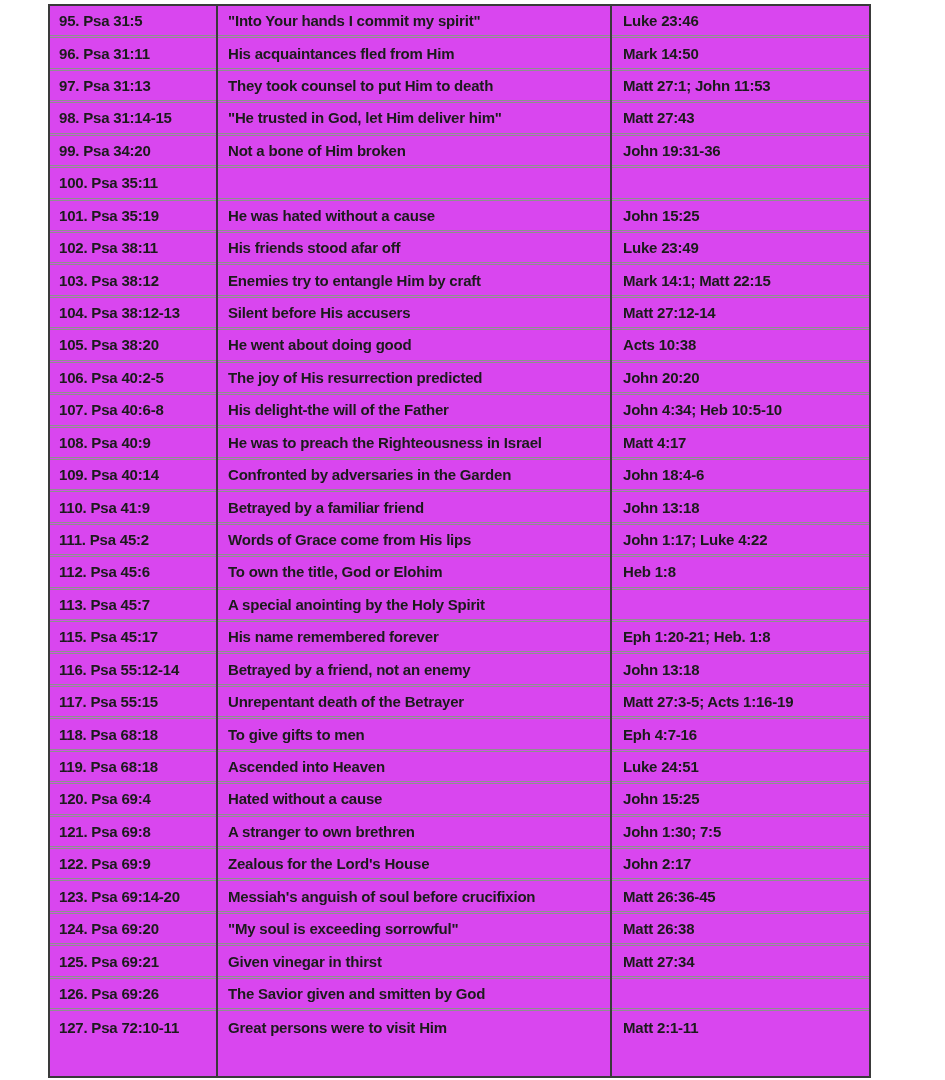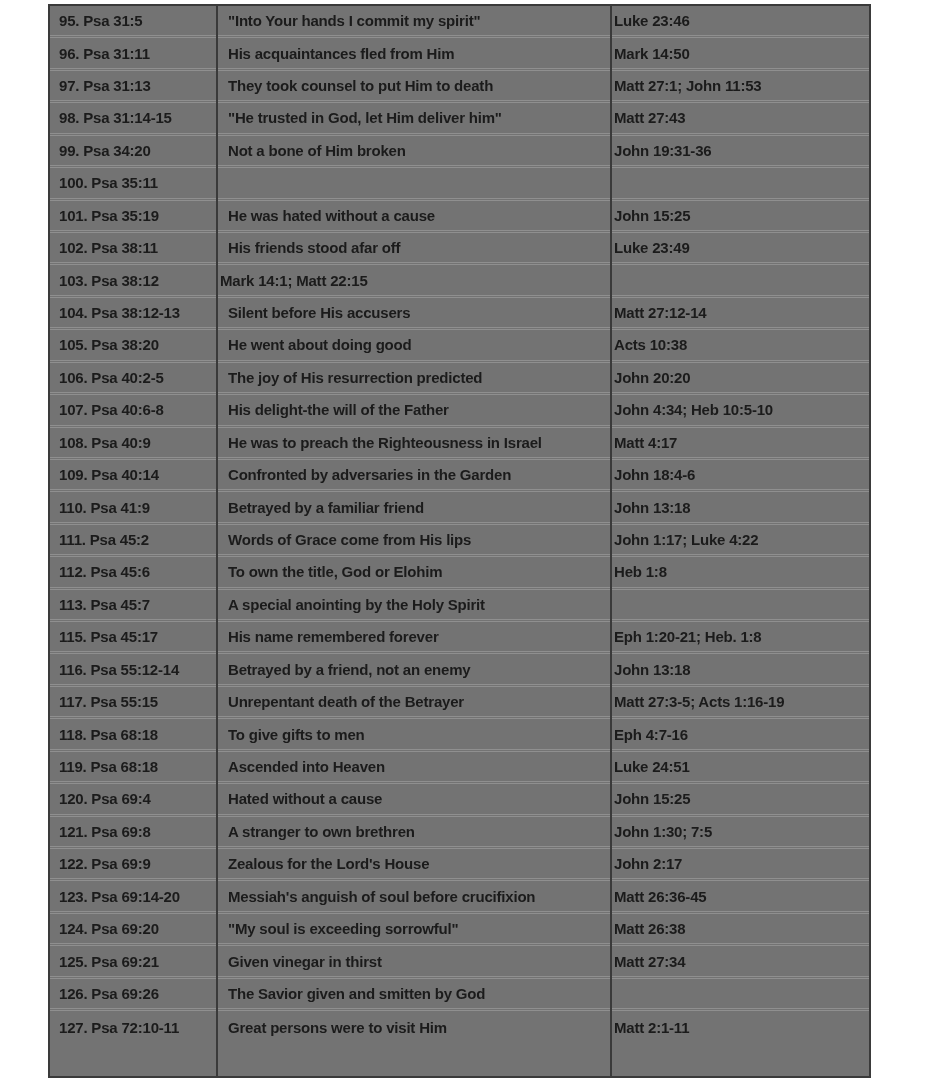--- a/index.html
+++ b/index.html
@@ -10,21 +10,21 @@
     font-family: "Liberation Sans", sans-serif;
     overflow: hidden;
   }
   .table {
     position: absolute;
     left: 48px;
     top: 4px;
     width: 823px;
     height: 1074px;
     border: 2px solid #3a3a3a;
-    background: #737373;
+    background: #d946ef;
   }
   .rows {
     display: grid;
     width: 100%;
     height: 100%;
   }
   .row {
     display: flex;
     align-items: center;
   }
@@ -34,21 +34,21 @@
   .cell {
     font-weight: 700;
     font-size: 15px;
     letter-spacing: -0.2px;
     color: #1b1b1b;
     white-space: nowrap;
     overflow: hidden;
   }
   .c1 { width: 168px; padding-left: 9px; }
   .c2 { width: 394px; padding-left: 10px; }
-  .c3 { flex: 1; padding-left: 2px; }
+  .c3 { flex: 1; padding-left: 11px; }
   .vline {
     position: absolute;
     top: 0;
     bottom: 0;
     width: 2px;
     background: #3a3a3a;
   }
   .vline-1 { left: 166px; }
   .vline-2 { left: 560px; }
 </style>
@@ -98,20 +98,21 @@
   </div>
 
   <div class="row">
     <div class="cell c1">102. Psa 38:11</div>
     <div class="cell c2">His friends stood afar off</div>
     <div class="cell c3">Luke 23:49</div>
   </div>
 
   <div class="row">
     <div class="cell c1">103. Psa 38:12</div>
+    <div class="cell c2">Enemies try to entangle Him by craft</div>
     <div class="cell c3">Mark 14:1; Matt 22:15</div>
   </div>
 
   <div class="row">
     <div class="cell c1">104. Psa 38:12-13</div>
     <div class="cell c2">Silent before His accusers</div>
     <div class="cell c3">Matt 27:12-14</div>
   </div>
 
   <div class="row">

